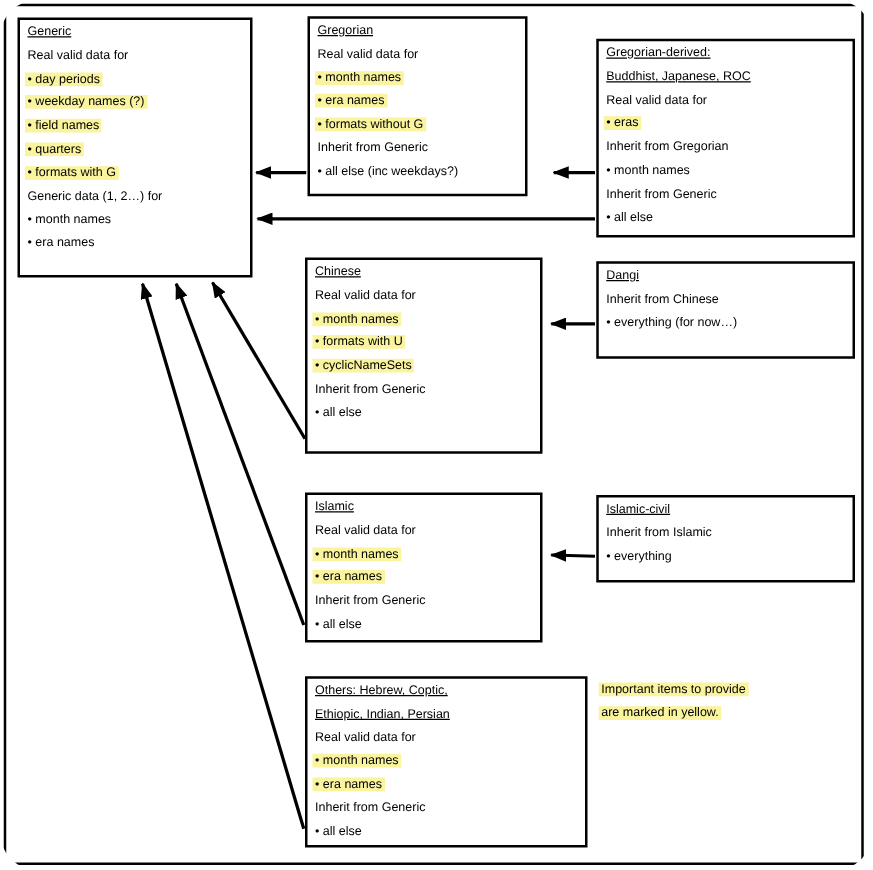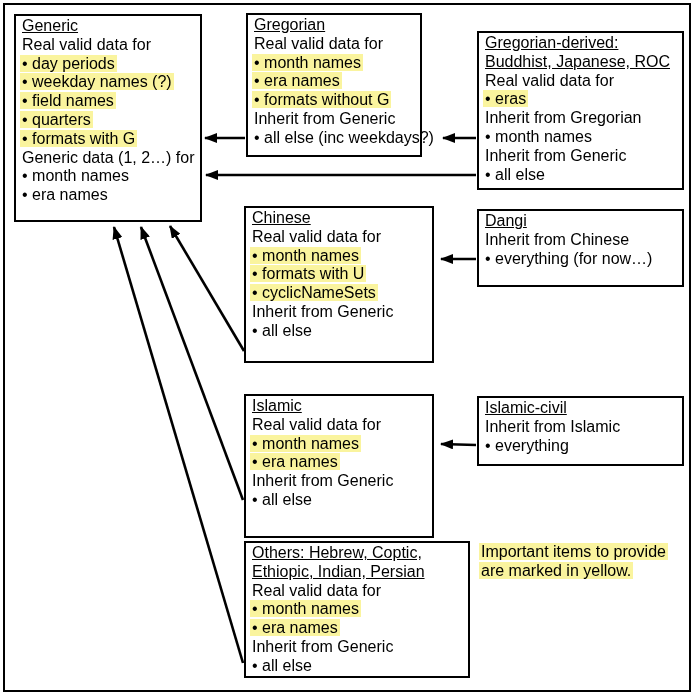--- a/index.html
+++ b/index.html
@@ -1,19 +1,20 @@
 <!DOCTYPE html>
 <html style="--hl: #FAF49E;"><head>
 <meta charset="utf-8">
 <style>
   html,body { margin:0; padding:0; background:#fff; }
   .canvas {
     position:relative; width:698px; height:696px; background:#fff;
-    font-family:"Liberation Sans", sans-serif; font-size:16px; color:#000;
+    font-family:"Liberation Sans", sans-serif; font-size:10px; color:#000;
     overflow:hidden;
+    border-radius:30px;
   }
   .frame {
     position:absolute; left:3px; top:3px; width:688px; height:689px;
     border:2px solid #000; box-sizing:border-box; pointer-events:none;
   }
   .box {
     position:absolute; box-sizing:border-box; border:2px solid #000;
     background:#fff; padding:1px 4px; line-height:18.8px; white-space:nowrap;
   }
   .note { position:absolute; line-height:19.2px; white-space:nowrap; }
@@ -21,21 +22,21 @@
   .hl { background:var(--hl, #FAF49E); }
   .u  { text-decoration:underline; }
   svg.arrows { position:absolute; left:0; top:0; pointer-events:none; }
   svg.arrows line { stroke:#000; stroke-width:2.6; }
   
   .b-generic          { left:14px;  top:14px;  width:188px; height:208px; }
   .b-gregorian        { left:246px; top:13px;  width:176px; height:144px; }
   .b-gregorian-derived{ left:477px; top:31px;  width:207px; height:159px; }
   .b-chinese          { left:244px; top:206px; width:190px; height:157px; }
   .b-dangi            { left:477px; top:209px; width:207px; height:78px;  }
-  .b-islamic          { left:244px; top:394px; width:190px; height:144px; }
+  .b-islamic          { left:244px; top:394px; width:190px; height:120px; }
   .b-islamic-civil    { left:477px; top:396px; width:207px; height:70px;  }
   .b-others           { left:244px; top:541px; width:226px; height:137px; }
   .n-important        { left:479px; top:542px; }
 </style>
 </head>
 <body>
 
 <div class="canvas">
 
   <div class="frame"></div>

